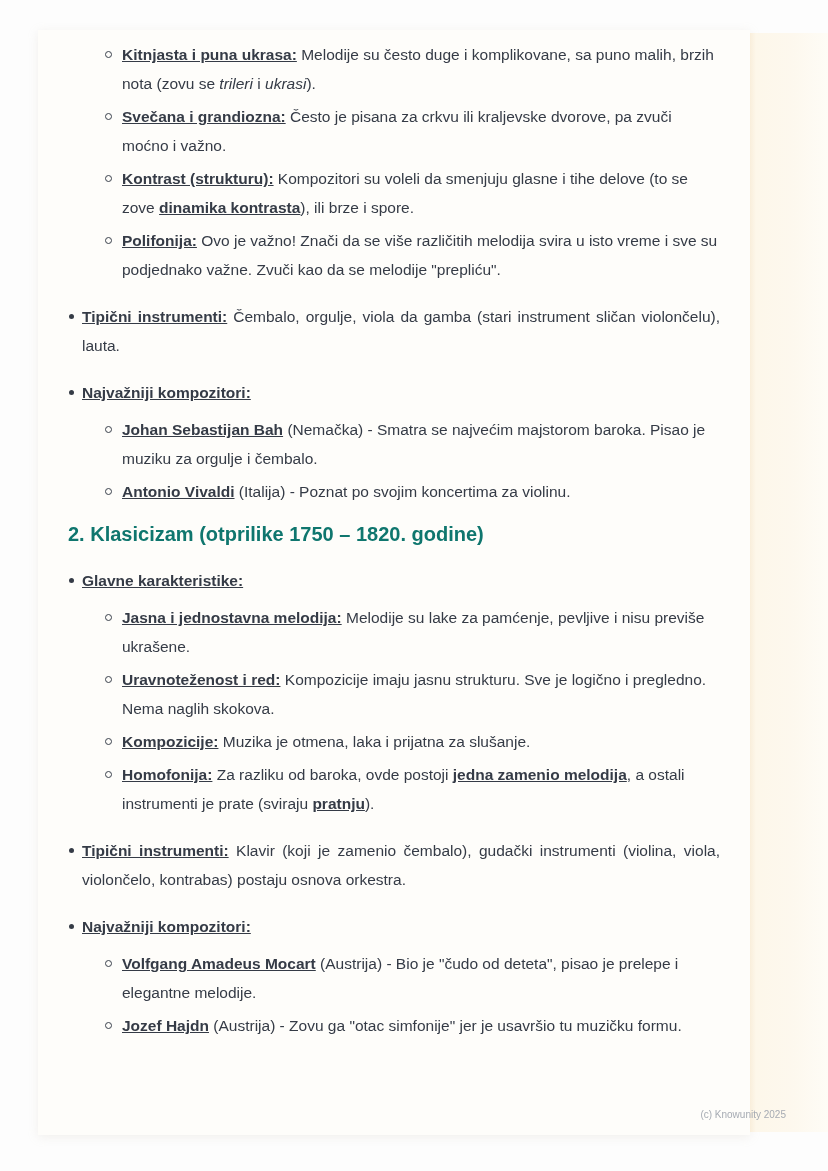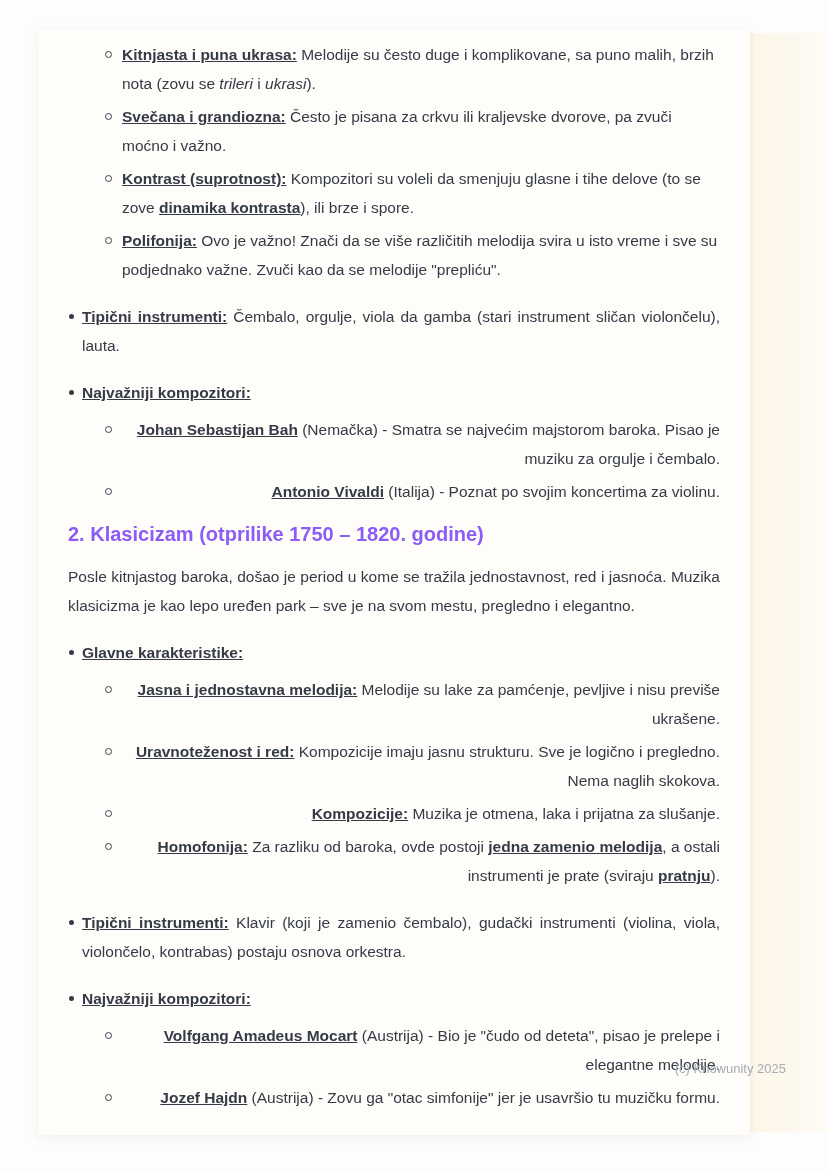--- a/index.html
+++ b/index.html
@@ -19,65 +19,64 @@
     position:absolute;left:750px;top:33px;
     width:78px;height:1099px;
     background:linear-gradient(90deg,#f9eedb 0px,#fdf7ea 6px,#fdf8ee 55%,#fefcf6 100%);
   }
   .content{
     position:absolute;left:30px;top:10px;width:652px;
     color:#353b46;font-size:15.5px;line-height:29px;
   }
   .h2{
     font-size:20px;line-height:28px;font-weight:bold;
-    color:#8b5cf6;margin:14px 0 14px 0;
+    color:#0f766e;margin:14px 0 14px 0;
   }
   .para{margin:0 0 8px 0;text-align:justify;}
   .list{margin:4px 0 0 0;}
   .list .item{position:relative;padding-left:14px;margin-bottom:6px;margin-top:18px;}
   .list .marker{
     position:absolute;left:1px;top:12px;width:5px;height:5px;
     border-radius:50%;background:#353b46;
   }
   .sublist{margin:0;}
-  .sublist:not(:first-child){margin-top:8px;text-align:right;}
+  .sublist:not(:first-child){margin-top:8px;}
   .sublist .item{position:relative;padding-left:54px;margin-bottom:4px;}
   .sublist .marker{
     position:absolute;left:37px;top:11px;width:5px;height:5px;
     border-radius:50%;border:1.5px solid #3a414c;background:transparent;
   }
   .justify{text-align:justify;}
   b{font-weight:bold;text-decoration:underline;}
   i{font-style:italic;}
   .watermark{
-    position:absolute;right:42px;top:1062px;
-    font-size:13px;line-height:14px;color:#a6abb3;z-index:5;
+    position:absolute;right:42px;top:1108px;
+    font-size:10px;line-height:14px;color:#a6abb3;z-index:5;
   }
 </style>
 </head>
 <body>
 
 <div class="page">
   <div class="content" id="doc-content">
       <div class="sublist">
         <div class="item"><span class="marker"></span><b>Kitnjasta i puna ukrasa:</b><span> Melodije su često duge i komplikovane, sa puno malih, brzih nota (zovu se </span><i>trileri</i><span> i </span><i>ukrasi</i><span>).</span></div>
         <div class="item"><span class="marker"></span><b>Svečana i grandiozna:</b><span> Često je pisana za crkvu ili kraljevske dvorove, pa zvuči moćno i važno.</span></div>
-        <div class="item"><span class="marker"></span><b>Kontrast (suprotnost):</b><span> Kompozitori su voleli da smenjuju glasne i tihe delove (to se zove </span><b>dinamika kontrasta</b><span>), ili brze i spore.</span></div>
+        <div class="item"><span class="marker"></span><b>Kontrast (strukturu):</b><span> Kompozitori su voleli da smenjuju glasne i tihe delove (to se zove </span><b>dinamika kontrasta</b><span>), ili brze i spore.</span></div>
         <div class="item"><span class="marker"></span><b>Polifonija:</b><span> Ovo je važno! Znači da se više različitih melodija svira u isto vreme i sve su podjednako važne. Zvuči kao da se melodije "prepliću".</span></div>
       </div>
       <div class="list">
         <div class="item justify"><span class="marker"></span><b>Tipični instrumenti:</b><span> Čembalo, orgulje, viola da gamba (stari instrument sličan violončelu), lauta.</span></div>
         <div class="item"><span class="marker"></span><b>Najvažniji kompozitori:</b></div>
       </div>
       <div class="sublist">
         <div class="item"><span class="marker"></span><b>Johan Sebastijan Bah</b><span> (Nemačka) - Smatra se najvećim majstorom baroka. Pisao je muziku za orgulje i čembalo.</span></div>
         <div class="item"><span class="marker"></span><b>Antonio Vivaldi</b><span> (Italija) - Poznat po svojim koncertima za violinu.</span></div>
       </div>
       <div class="h2">2. Klasicizam (otprilike 1750 – 1820. godine)</div>
-      <div class="para justify"><span>Posle kitnjastog baroka, došao je period u kome se tražila jednostavnost, red i jasnoća. Muzika klasicizma je kao lepo uređen park – sve je na svom mestu, pregledno i elegantno.</span></div>
       <div class="list">
         <div class="item"><span class="marker"></span><b>Glavne karakteristike:</b></div>
       </div>
       <div class="sublist">
         <div class="item"><span class="marker"></span><b>Jasna i jednostavna melodija:</b><span> Melodije su lake za pamćenje, pevljive i nisu previše ukrašene.</span></div>
         <div class="item"><span class="marker"></span><b>Uravnoteženost i red:</b><span> Kompozicije imaju jasnu strukturu. Sve je logično i pregledno. Nema naglih skokova.</span></div>
         <div class="item"><span class="marker"></span><b>Kompozicije:</b><span> Muzika je otmena, laka i prijatna za slušanje.</span></div>
         <div class="item"><span class="marker"></span><b>Homofonija:</b><span> Za razliku od baroka, ovde postoji </span><b>jedna zamenio melodija</b><span>, a ostali instrumenti je prate (sviraju </span><b>pratnju</b><span>).</span></div>
       </div>
       <div class="list">

